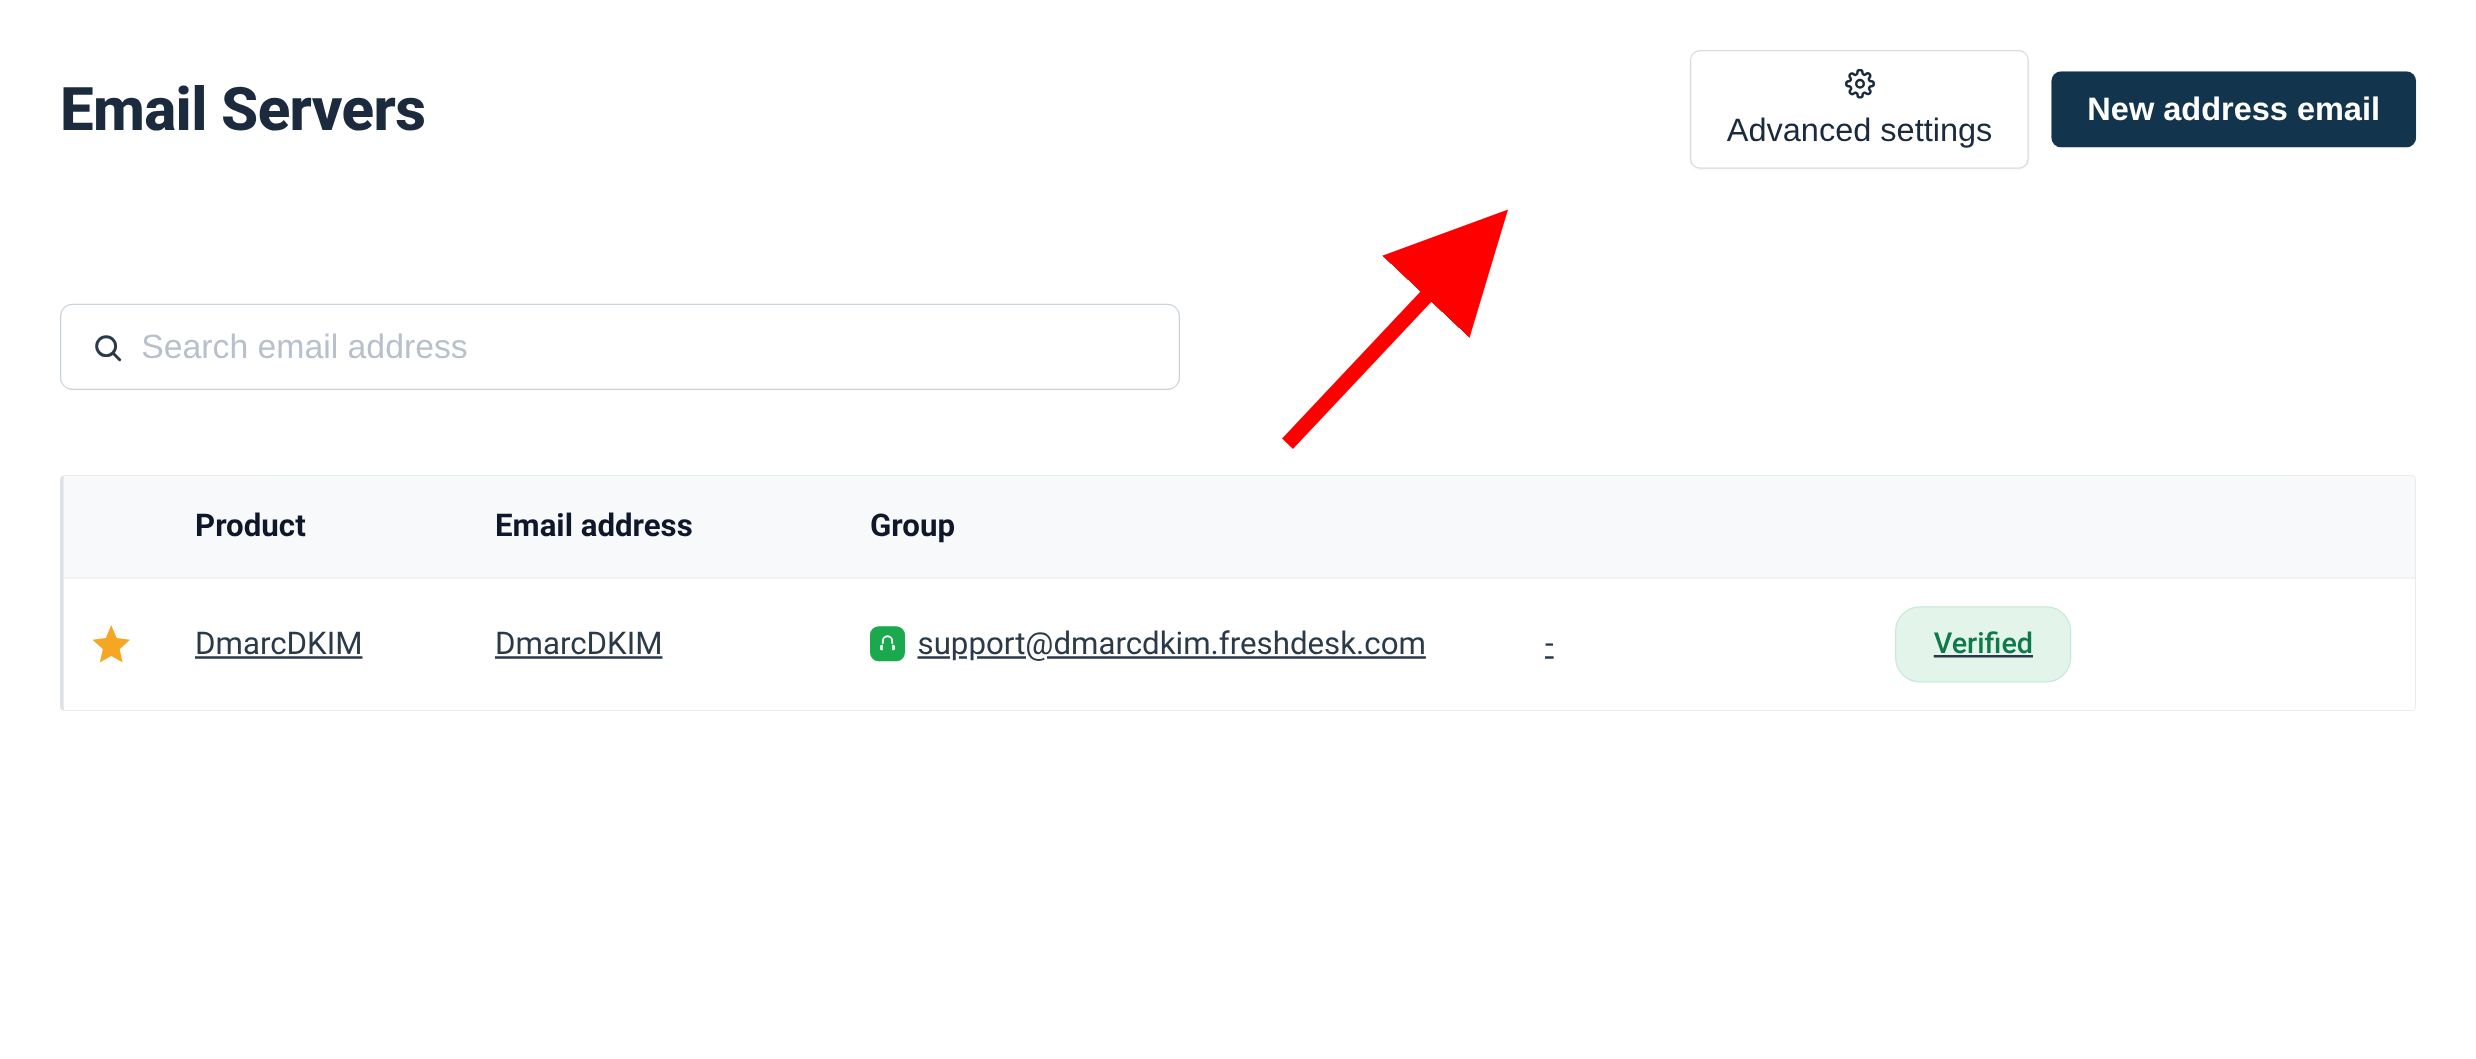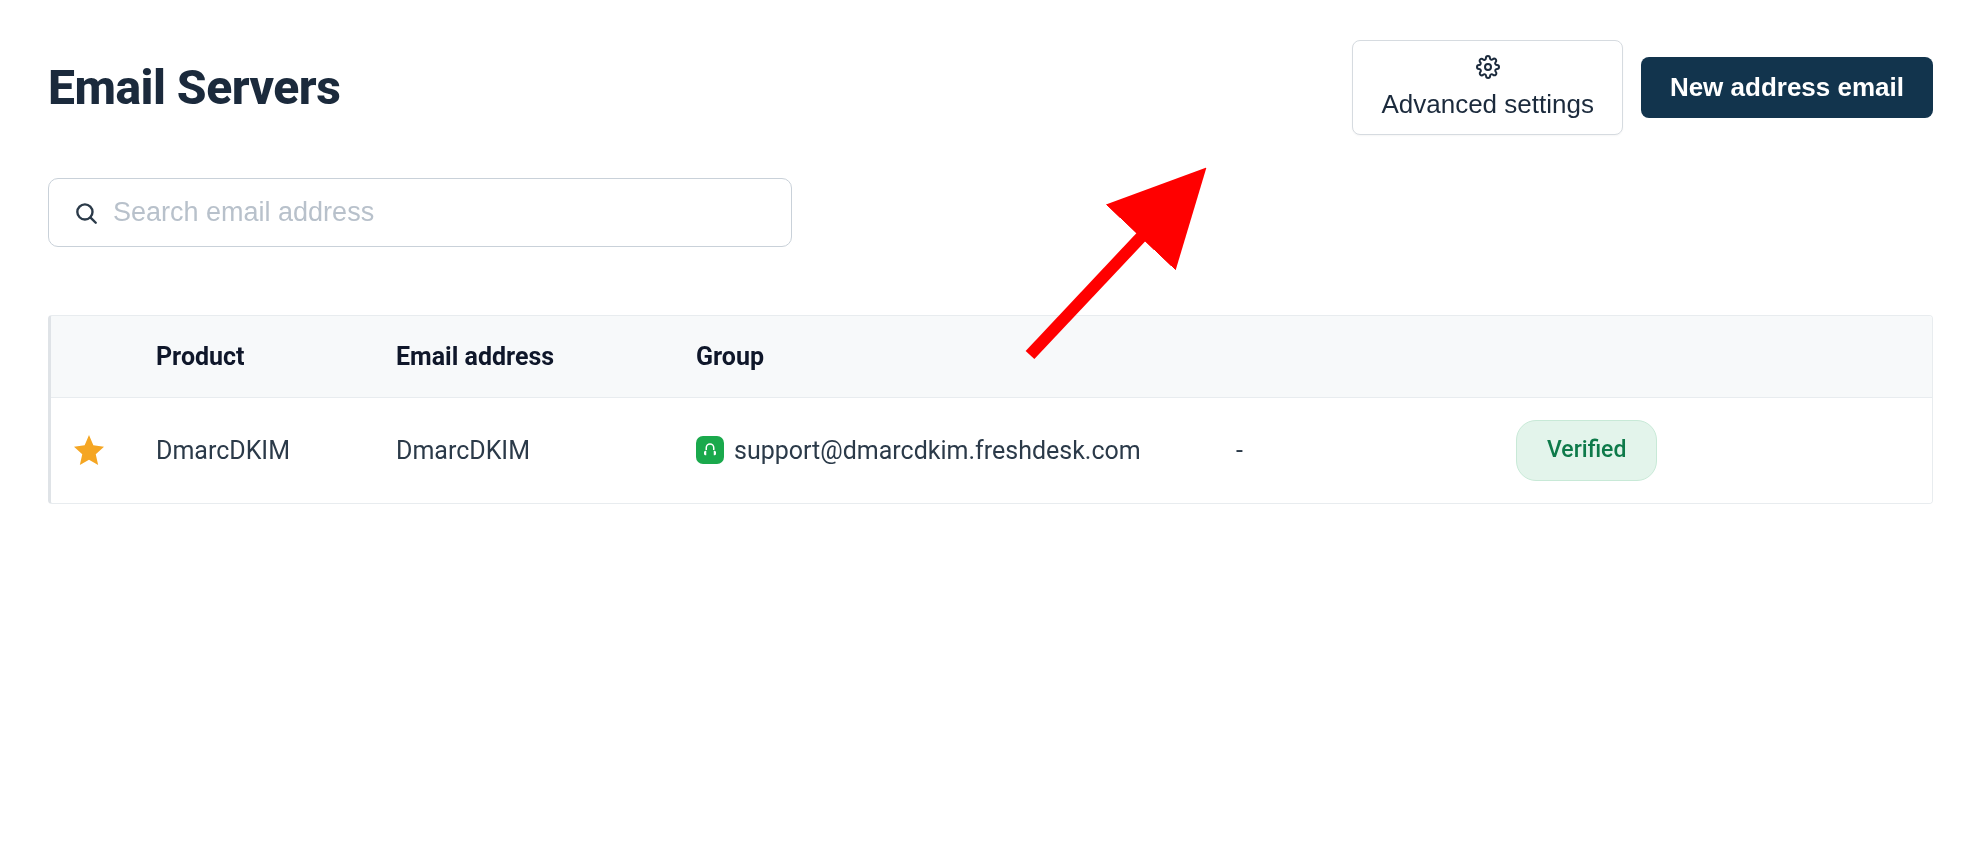--- a/index.html
+++ b/index.html
@@ -10,21 +10,21 @@
     body {
       font-family: -apple-system, BlinkMacSystemFont, "Segoe UI", Roboto, "Helvetica Neue", Arial, sans-serif;
       background: #ffffff;
       padding: 40px 48px;
       position: relative;
     }
     .header-row {
       display: flex;
       justify-content: space-between;
       align-items: center;
-      margin-bottom: 43px;
+      margin-bottom: 108px;
     }
     .page-title {
       font-size: 48px;
       font-weight: 800;
       color: #1b2a3c;
       letter-spacing: -0.5px;
     }
     .header-actions {
       display: flex;
       gap: 18px;
@@ -59,21 +59,21 @@
       height: 24px;
       display: block;
     }
     .search-wrap {
       margin-bottom: 68px;
     }
     .search-box {
       display: flex;
       align-items: center;
       gap: 14px;
-      width: 744px;
+      width: 896px;
       max-width: 100%;
       border: 1px solid #c9d1d9;
       border-radius: 10px;
       padding: 18px 24px;
     }
     .search-icon svg {
       width: 26px;
       height: 26px;
       display: block;
       stroke: #2b3a49;
@@ -112,20 +112,21 @@
     }
     .trow {
       background: #ffffff;
       padding: 22px 20px;
     }
     .td {
       font-size: 25px;
       color: #2b3a49;
       line-height: 1.5;
       padding-right: 12px;
+      text-decoration: underline;
     }
     .star-cell {
       display: flex;
       align-items: center;
     }
     .star-icon svg {
       width: 36px;
       height: 36px;
       display: block;
       fill: #f5a623;

